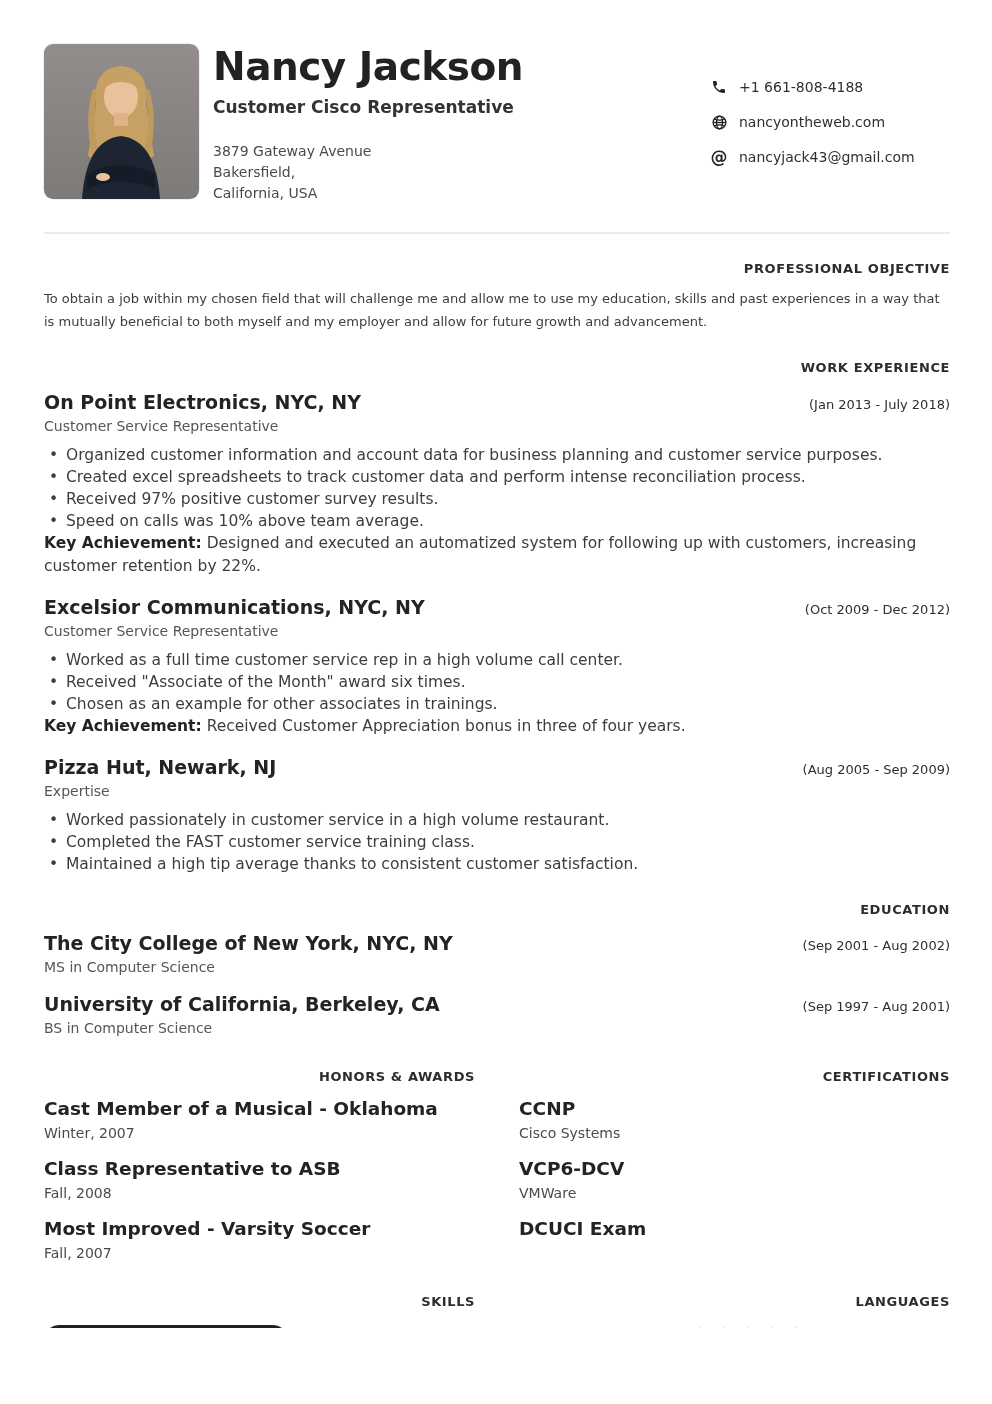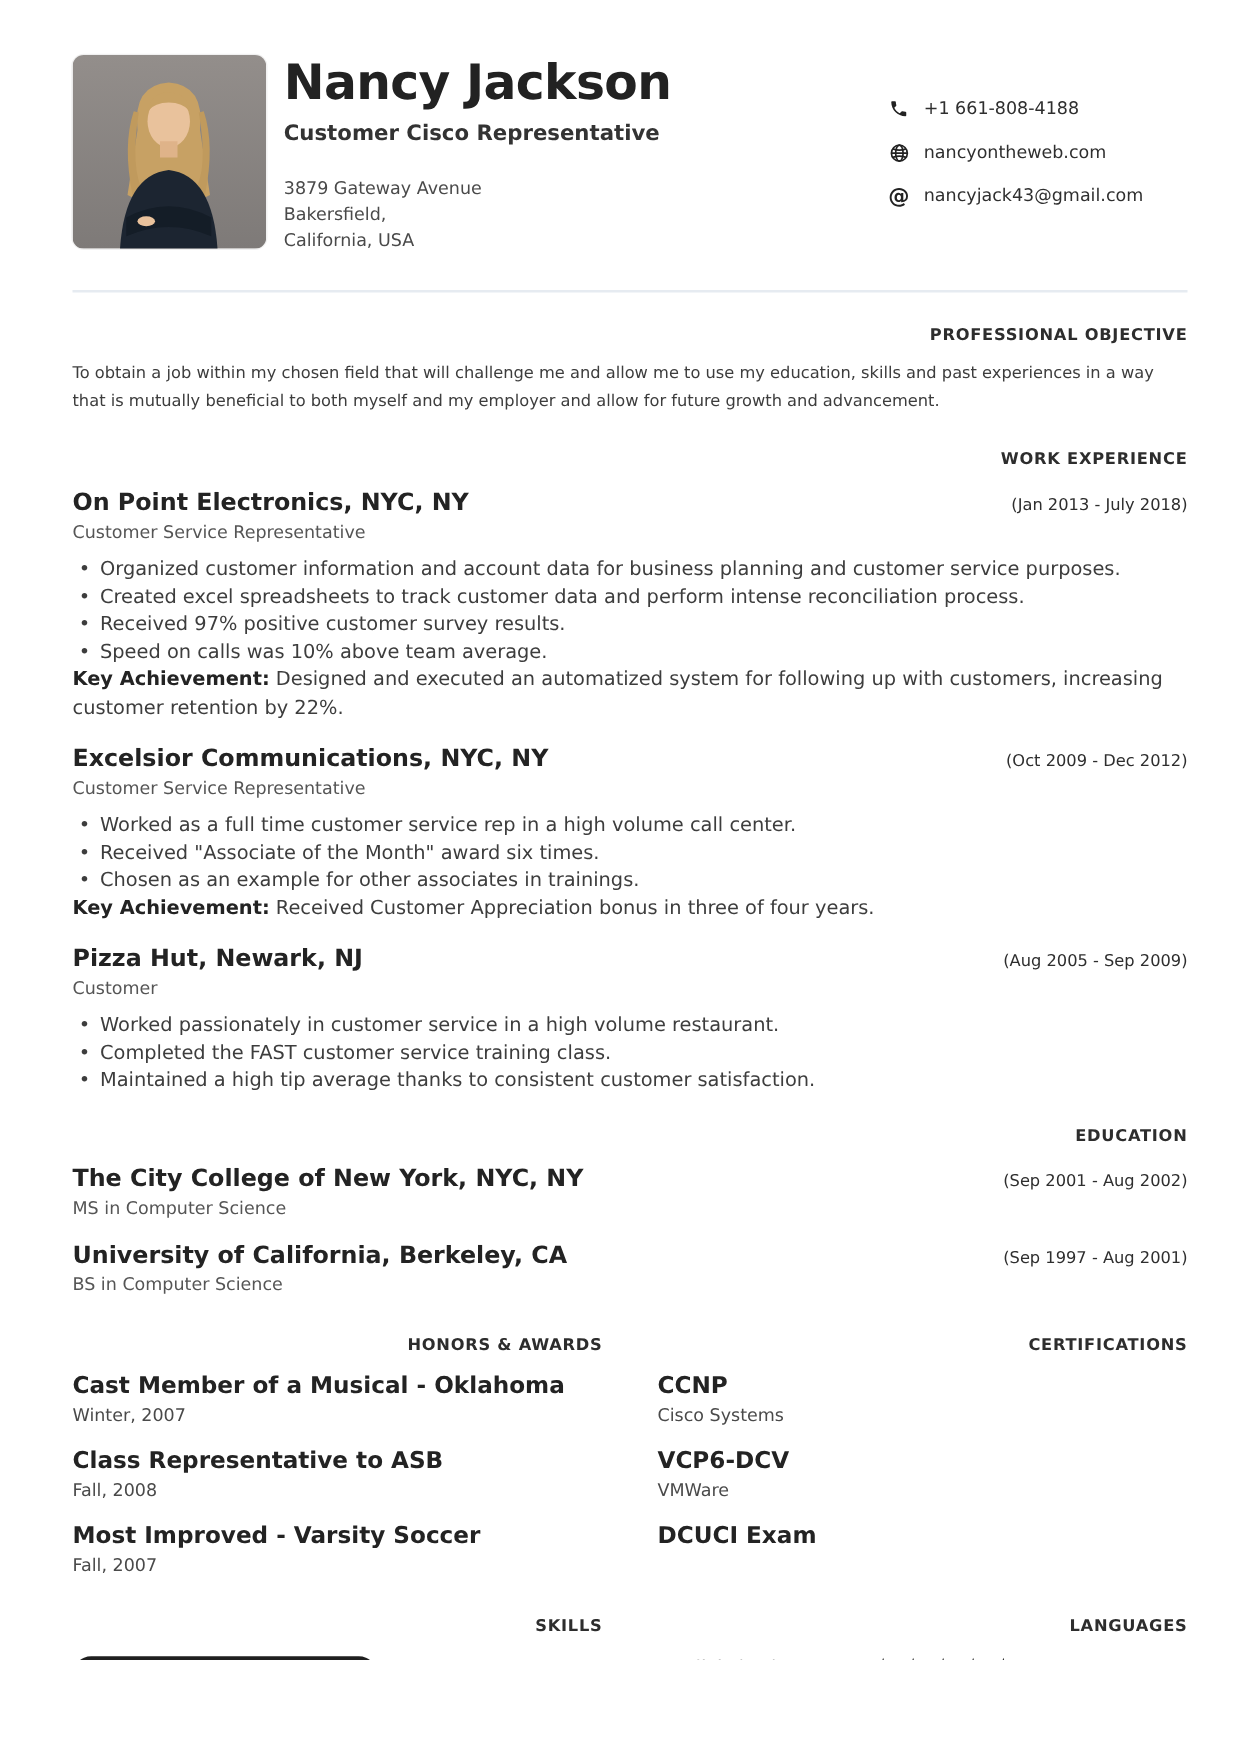--- a/index.html
+++ b/index.html
@@ -13,21 +13,21 @@
   }
   *{margin:0;padding:0;box-sizing:border-box;}
   html,body{background:#ffffff;}
   body{
     font-family:"DejaVu Sans","Liberation Sans",sans-serif;
     color:var(--text-body);
     -webkit-font-smoothing:antialiased;
   }
   .page{
     width:992px;height:1328px;margin:0 auto;background:#ffffff;
-    padding:44px 42px 0 58px;overflow:hidden;position:relative;
+    padding:44px 42px 0 44px;overflow:hidden;position:relative;
   }
   
   .header{display:flex;align-items:flex-start;}
   .photo{
     width:155px;height:155px;border-radius:9px;overflow:hidden;flex:0 0 auto;
     box-shadow:0 0 0 1px rgba(0,0,0,0.06);
   }
   .photo svg{display:block;}
   .id-block{margin-left:14px;flex:1 1 auto;}
   .name{
@@ -193,21 +193,21 @@
         <li>Chosen as an example for other associates in trainings.</li>
       </ul>
       <div class="key-achievement"><b>Key Achievement:</b><span> Received Customer Appreciation bonus in three of four years.</span></div>
     </div>
 
     <div class="entry">
       <div class="entry-head">
         <span class="entry-title">Pizza Hut, Newark, NJ</span>
         <span class="entry-dates">(Aug 2005 - Sep 2009)</span>
       </div>
-      <div class="entry-role">Customer</div>
+      <div class="entry-role">Expertise</div>
       <ul class="bullets">
         <li>Worked passionately in customer service in a high volume restaurant.</li>
         <li>Completed the FAST customer service training class.</li>
         <li>Maintained a high tip average thanks to consistent customer satisfaction.</li>
       </ul>
     </div>
   </div>
 
   <div class="section">
     <div class="section-heading">EDUCATION</div>

